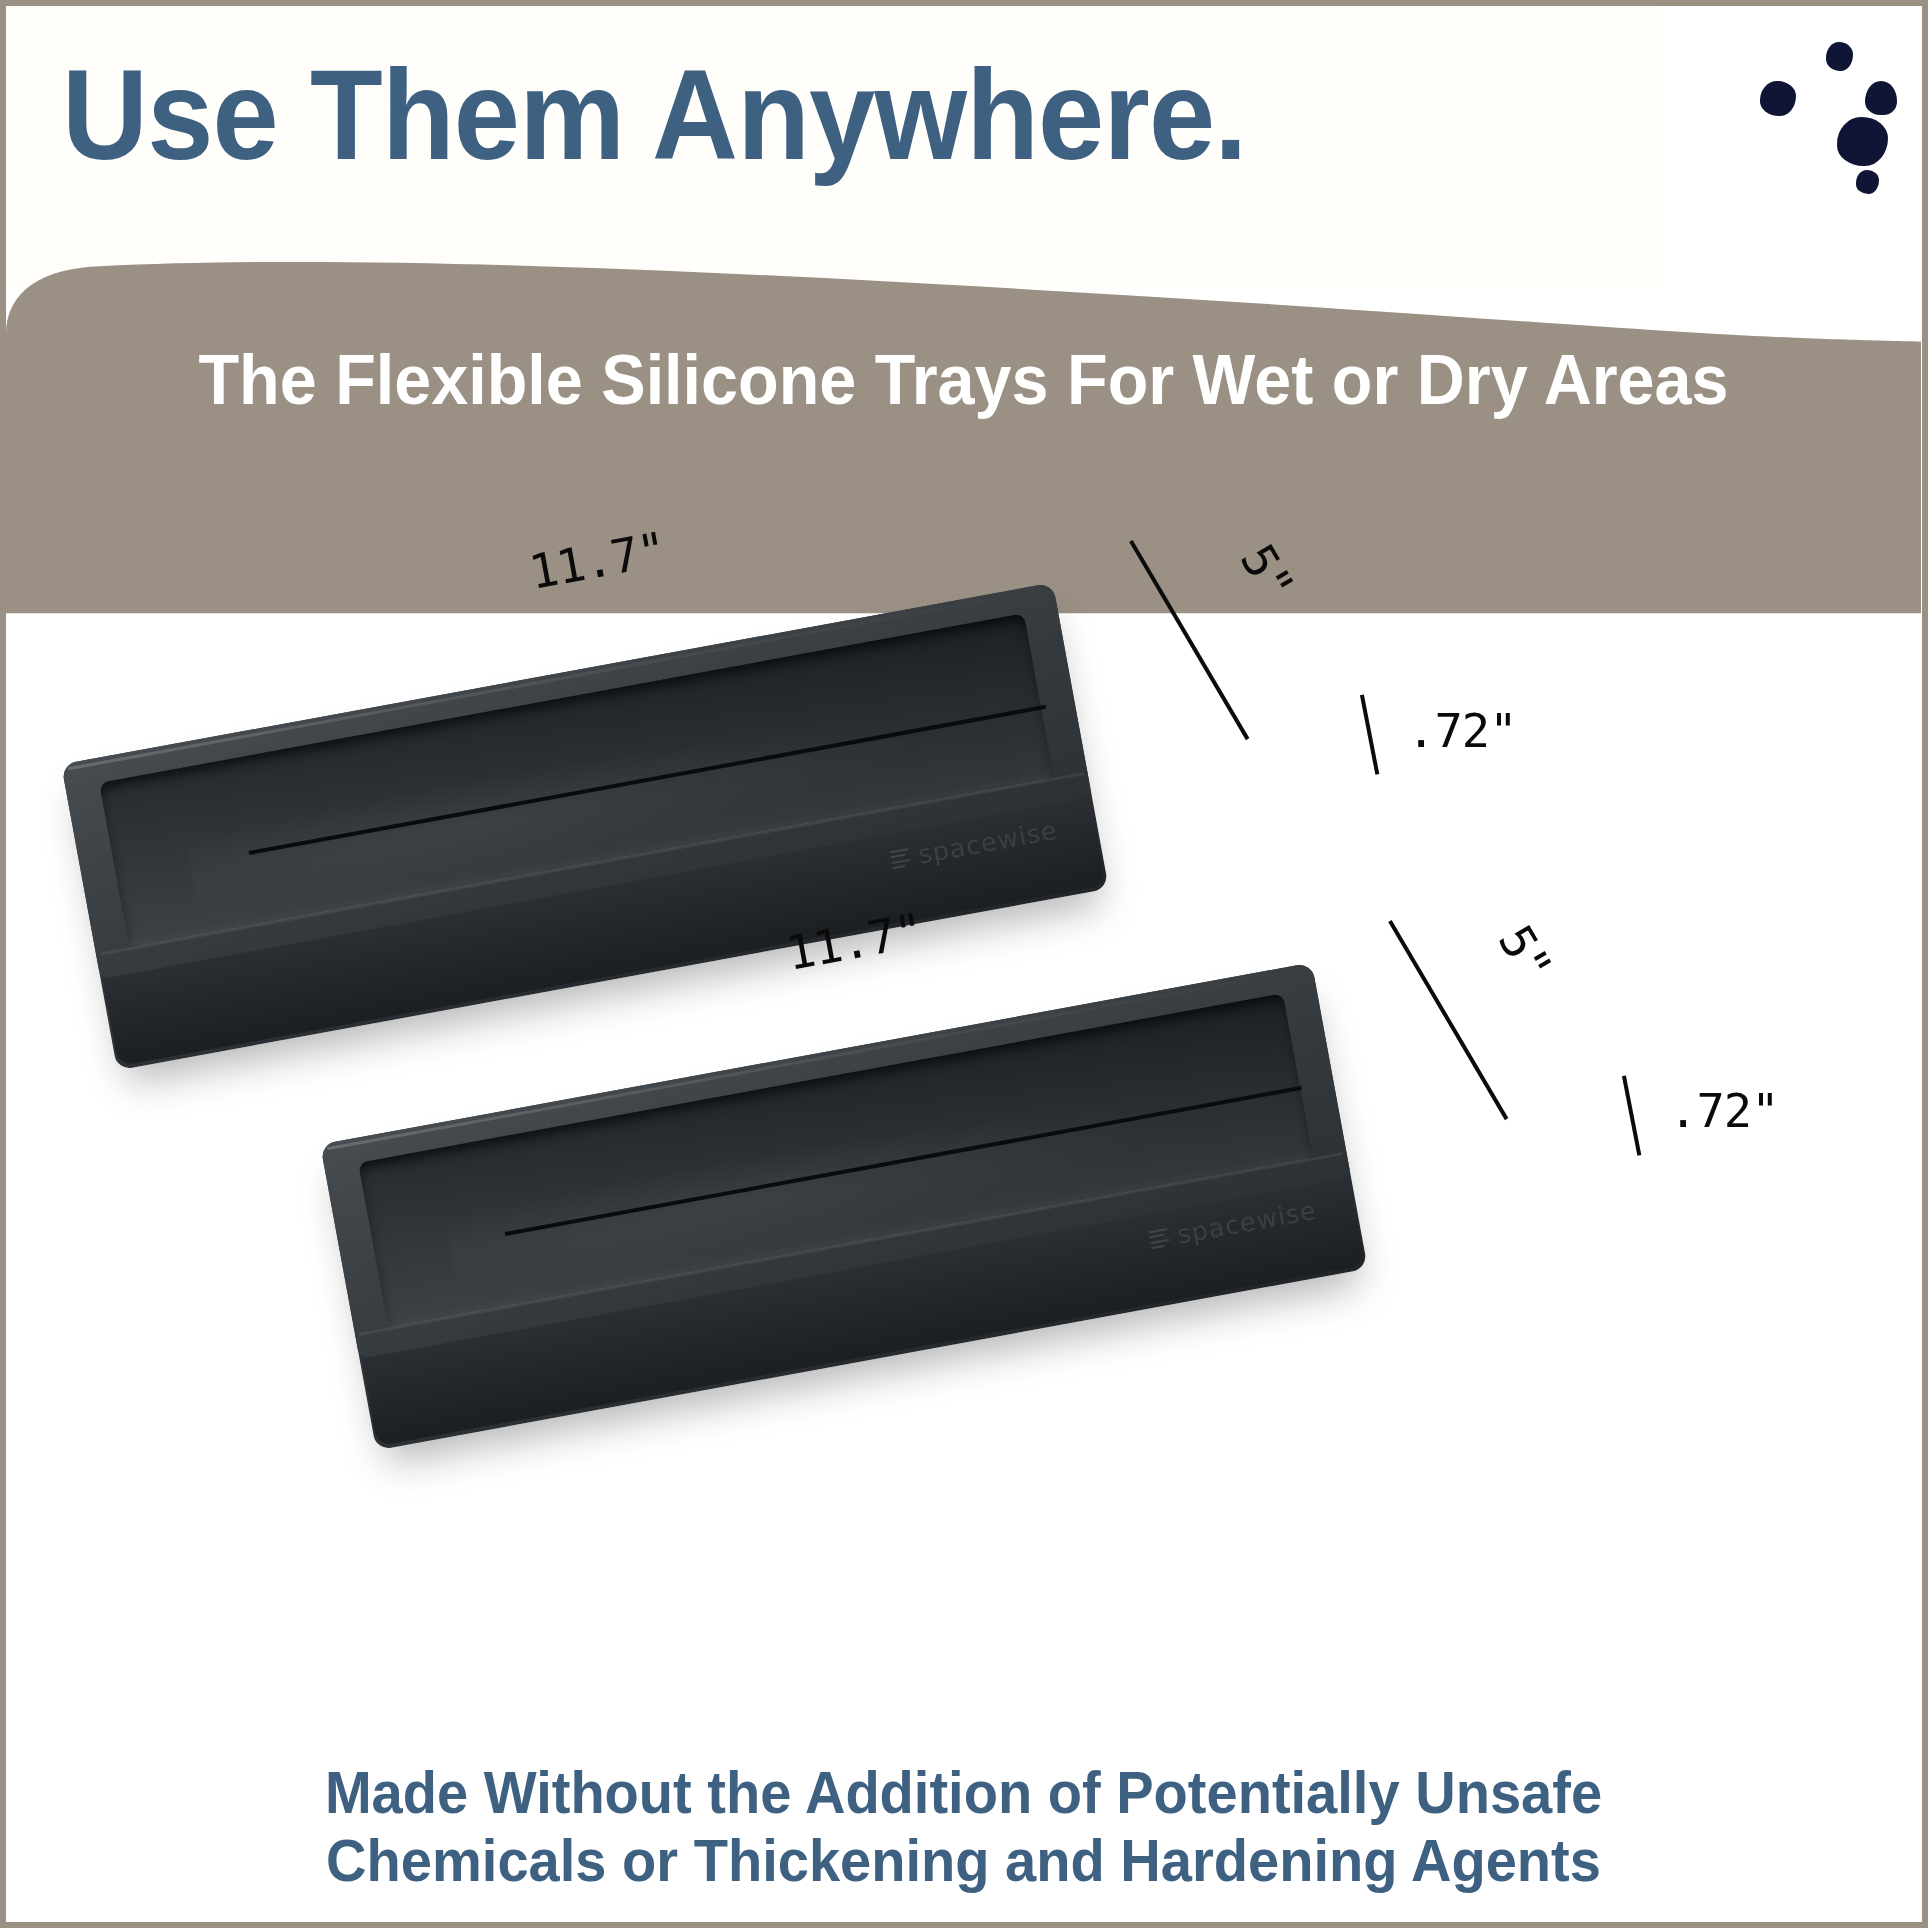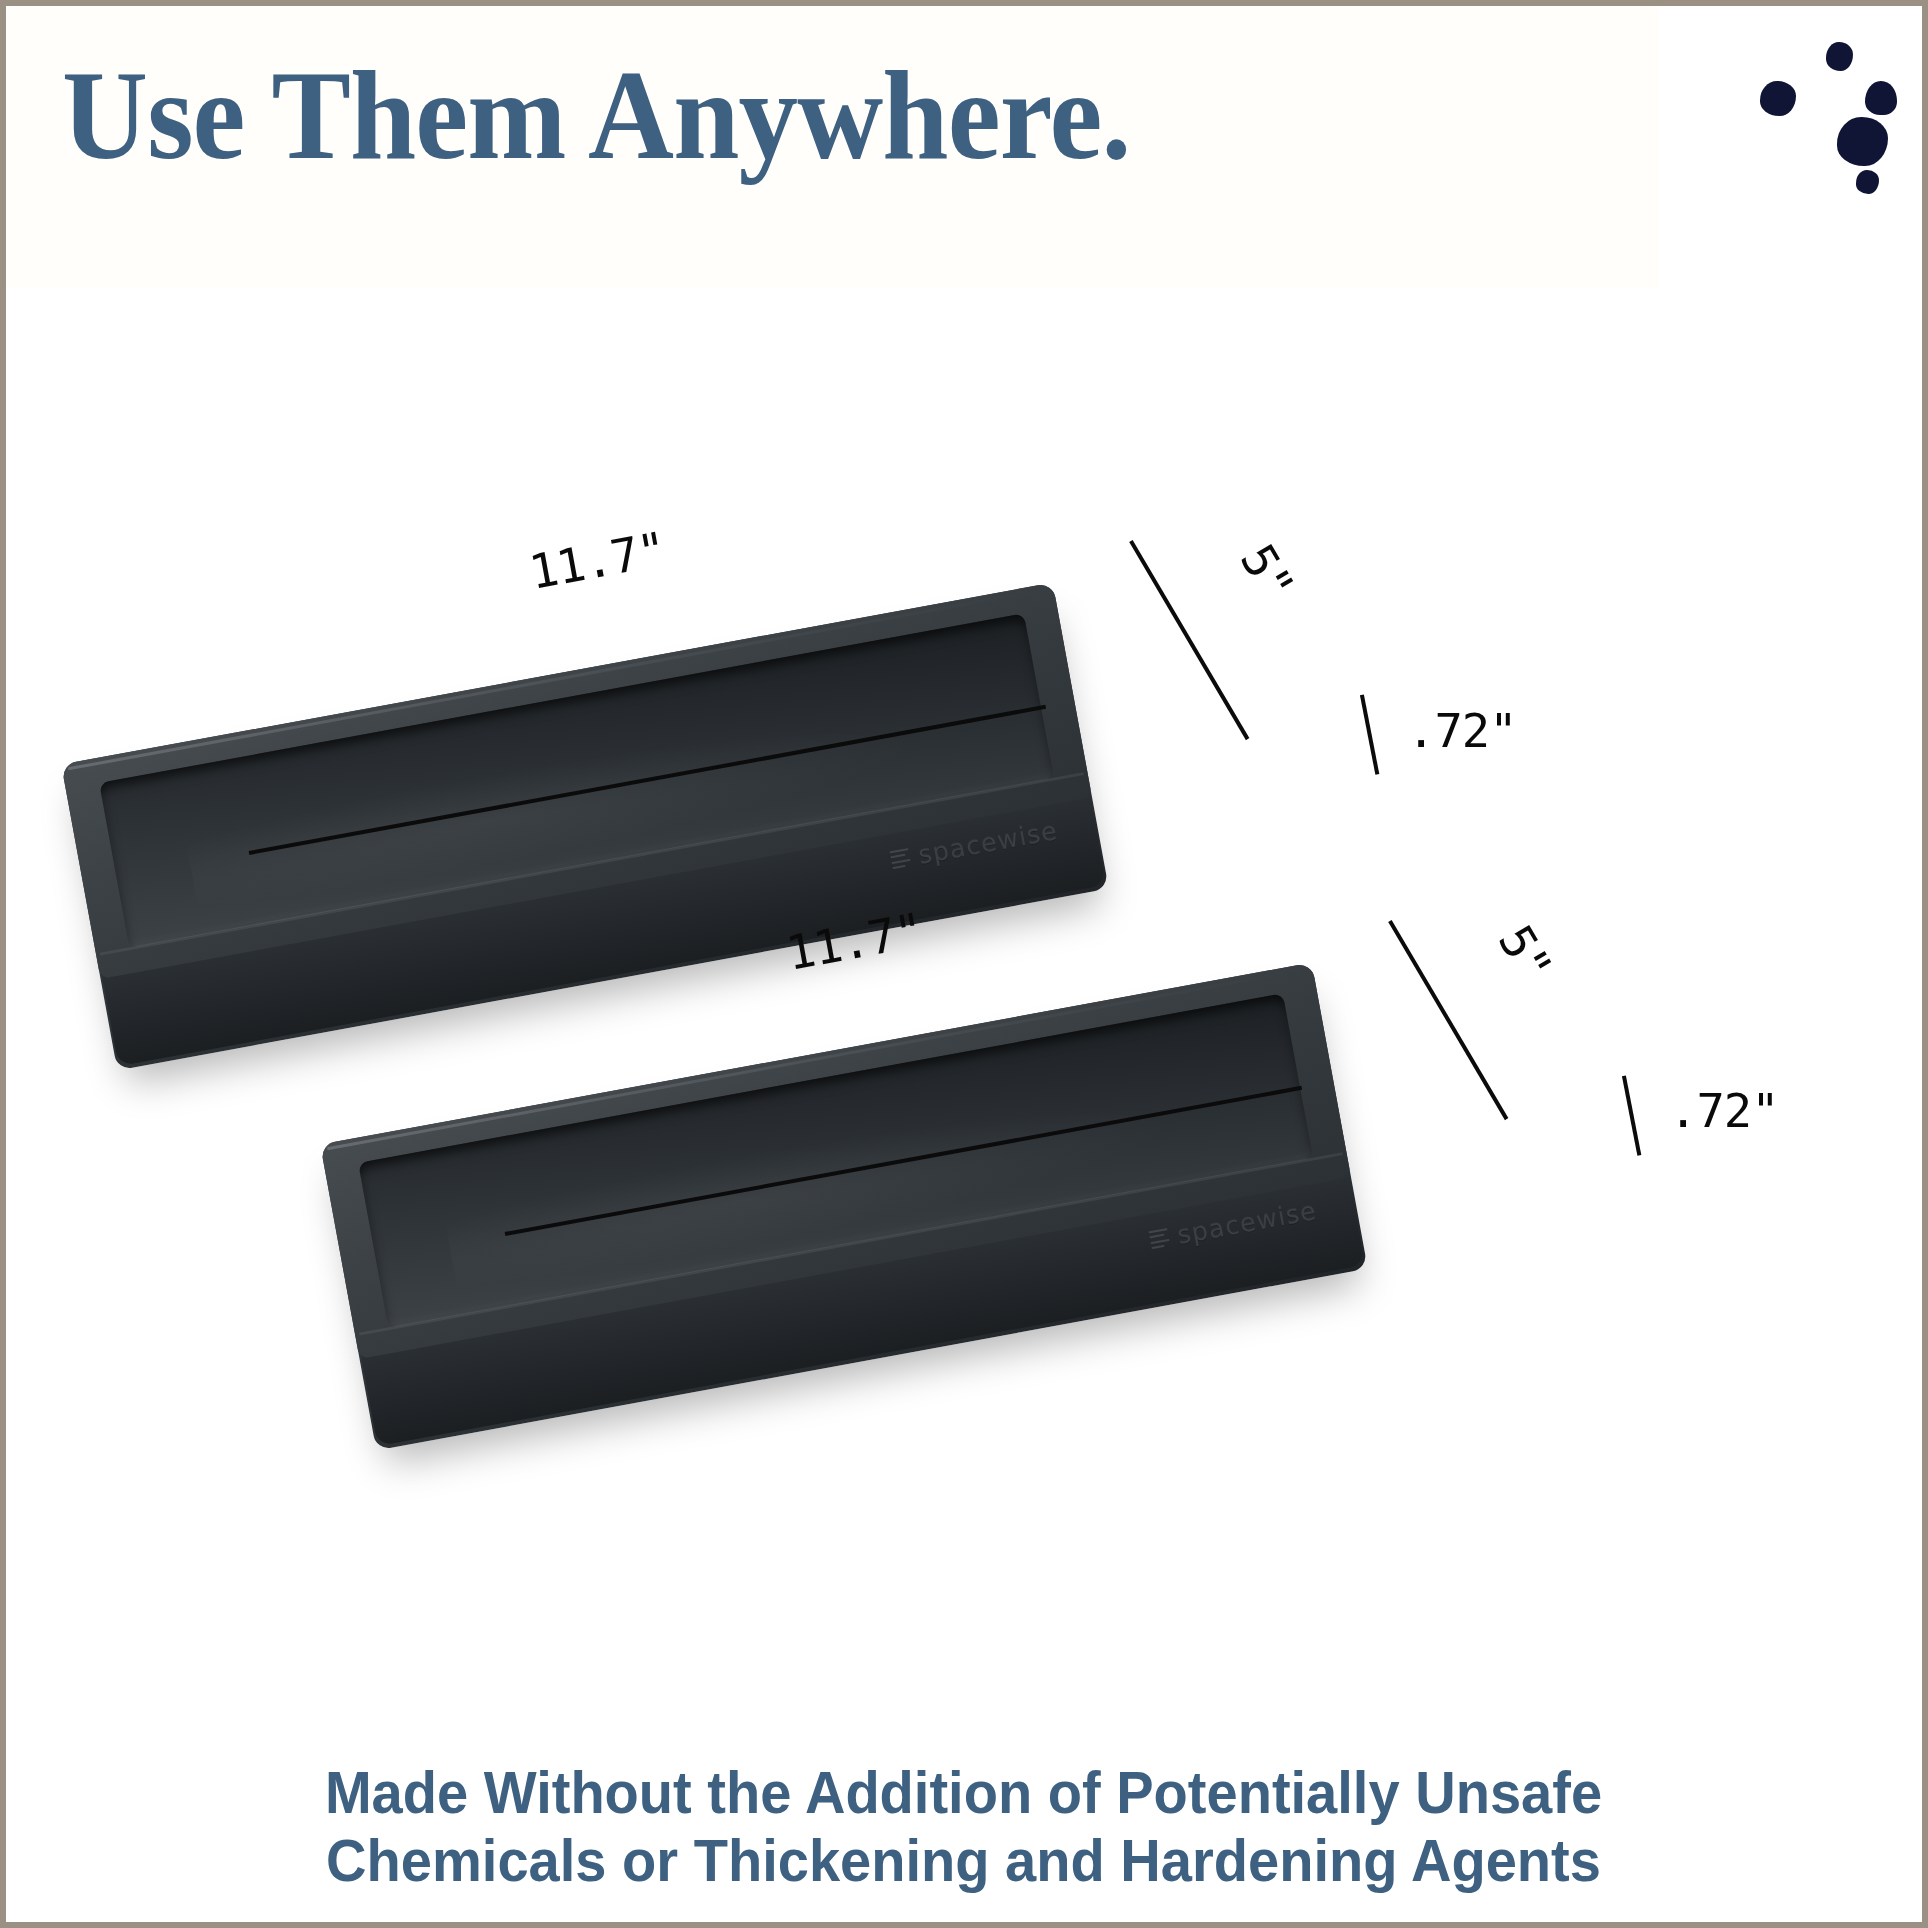--- a/index.html
+++ b/index.html
@@ -17,21 +17,20 @@
     border:6.6px solid #9b9084;
     overflow:hidden;
   }
 
   
   .header {
     position:absolute;
     left:0; top:0;
     width:1653px; height:282px;
     background:#fffefb;
-    font-family:Liberation Serif, serif;
   }
   .headline {
     position:absolute;
     left:56px; top:45px;
     font-size:128px;
     line-height:1.0;
     font-weight:bold;
     color:#3E6181;
     letter-spacing:-0.9px;
     transform:scaleX(0.93);
@@ -228,20 +227,32 @@
 
     <div class="dots">
       <span class="dot d1"></span>
       <span class="dot d2"></span>
       <span class="dot d3"></span>
       <span class="dot d4"></span>
       <span class="dot d5"></span>
     </div>
   </div>
 
+  <div class="banner-wrap">
+    <svg class="banner-svg" viewBox="0 0 2034 420" preserveAspectRatio="none">
+      <path d="M 0 118
+               C 0 72, 40 48, 100 46
+               C 420 30, 900 58, 1400 90
+               C 1640 106, 1790 118, 1900 122
+               C 1975 125, 2034 126, 2034 126
+               L 2034 415
+               L 0 415 Z" fill="#9b9084"></path>
+    </svg>
+    <div class="banner-text">The Flexible Silicone Trays For Wet or Dry Areas</div>
+  </div>
 
   <div class="product-area">
 
     <div class="tray tray-a">
       <div class="tray-body"></div>
       <div class="tray-wall"></div>
       <div class="tray-rim">
         <div class="tray-well"></div>
       </div>
       <div class="tray-seam"></div>

